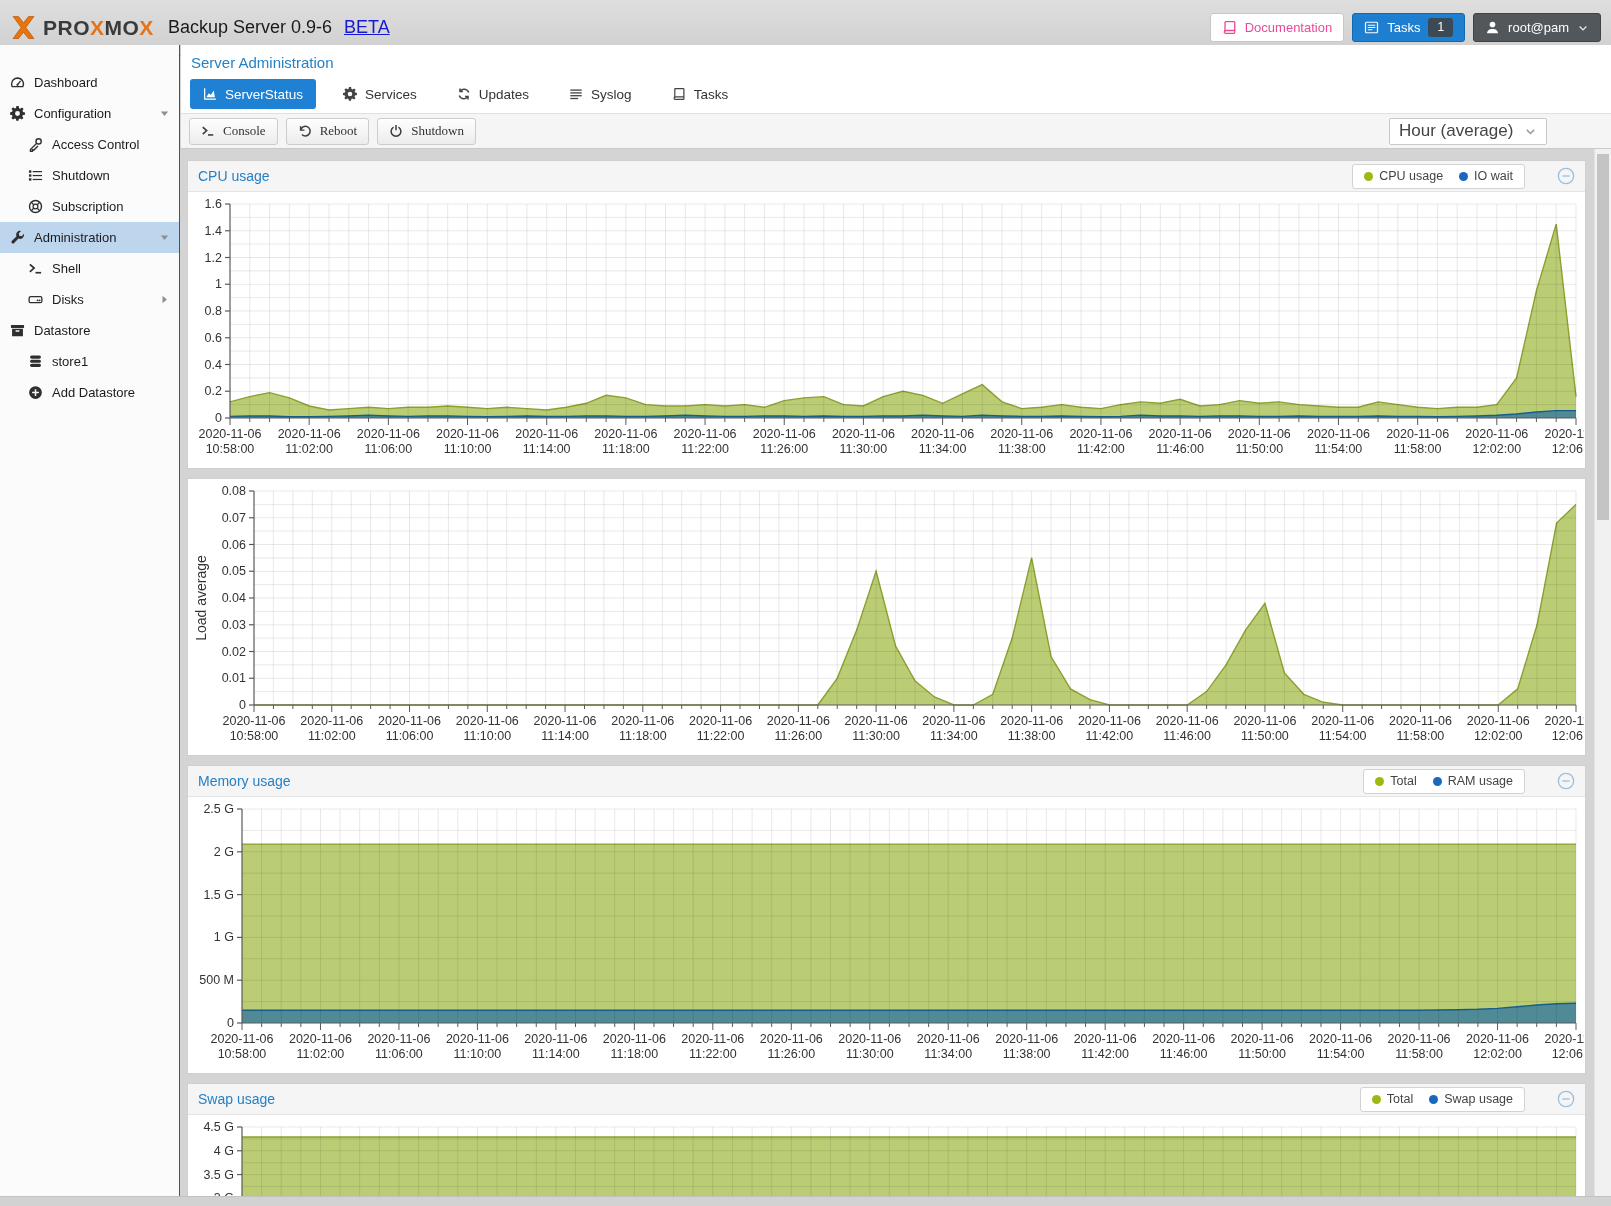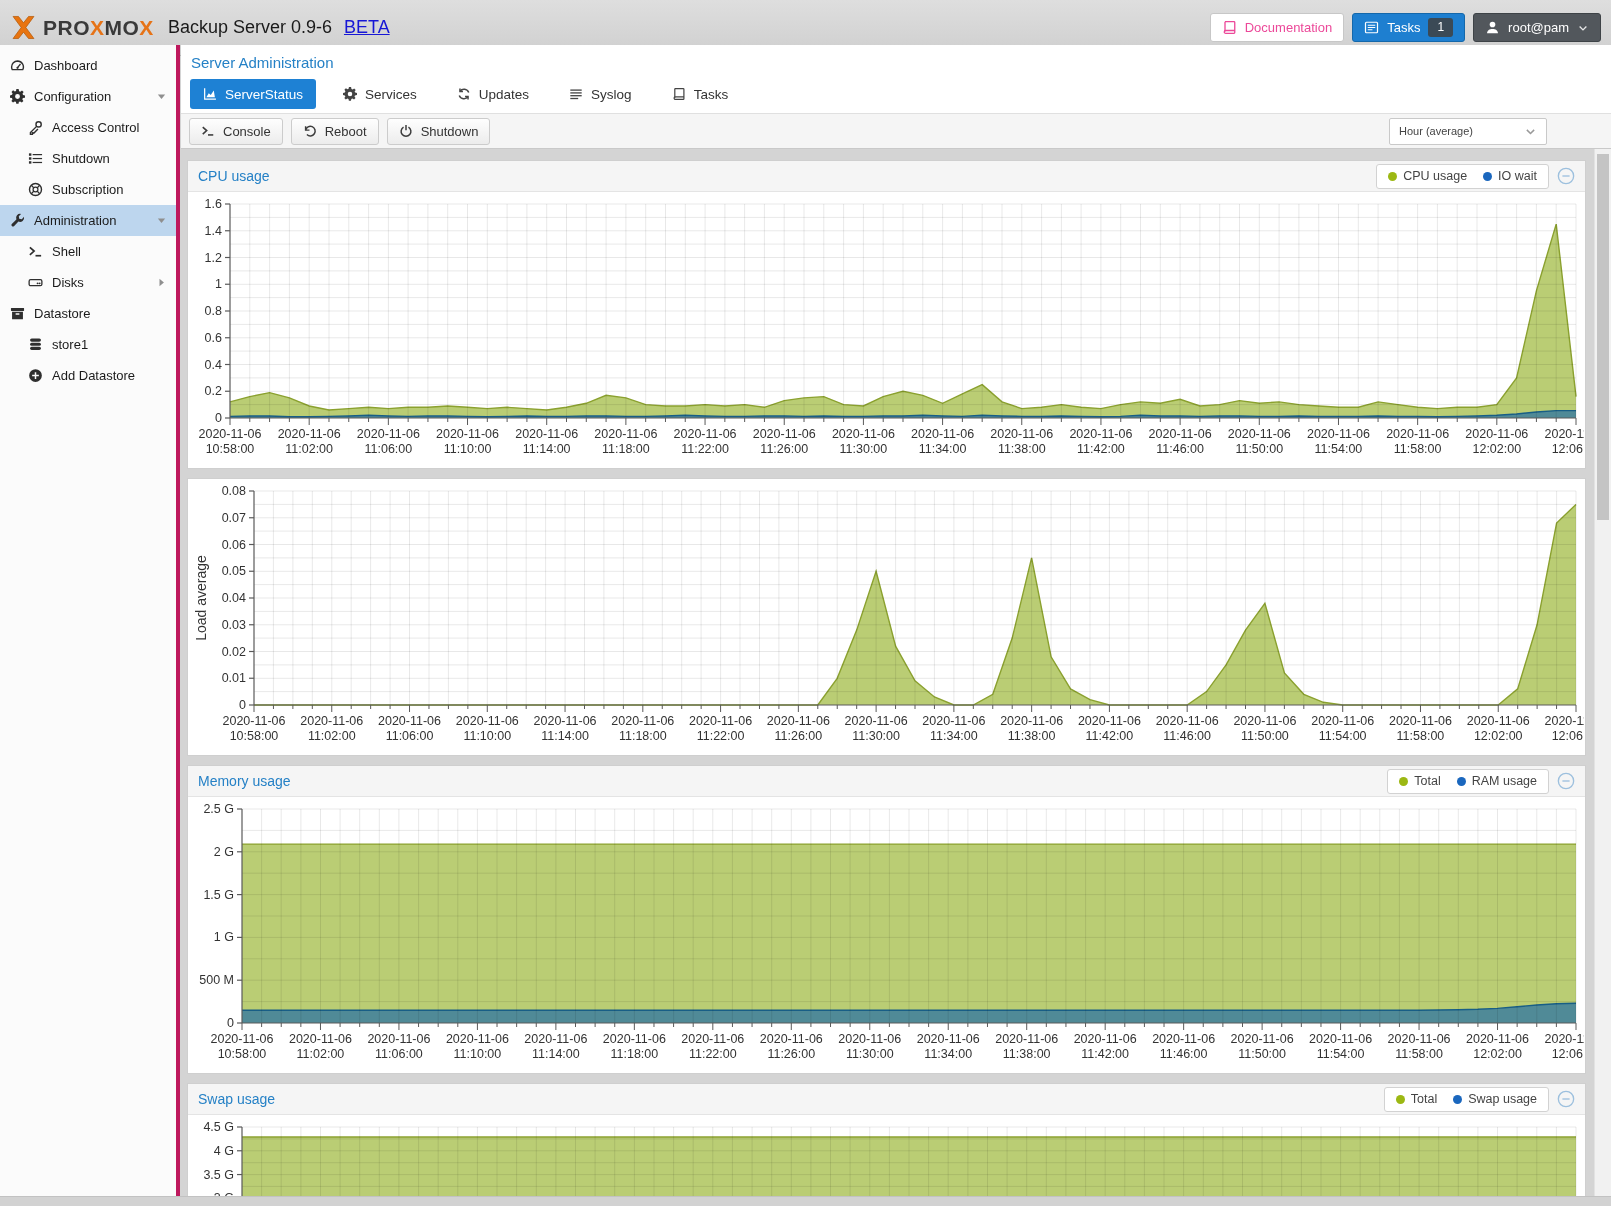--- a/index.html
+++ b/index.html
@@ -27,21 +27,21 @@
         padding:0 11px;cursor:pointer;box-sizing:border-box;}
   .hbtn.doc{background:#fff;border:1px solid #c7c7c7;color:#ec4899;}
   .hbtn.tasks{background:#1e7fd0;border:1px solid #1468ab;color:#fff;}
   .hbtn .badge{background:#3b4a56;color:#fff;border-radius:3px;padding:2px 9px;font-size:12px;line-height:1.2;}
   .hbtn.user{background:#52575c;border:1px solid #3e4347;color:#fff;}
   .hbtn .icon svg{width:15px;height:15px;}
   .hbtn .chev svg{width:12px;height:12px;opacity:.85;}
   
   #sidebar{
     position:absolute;top:45px;left:0;width:180px;bottom:0;
-    background:#fbfbfb;border-right:4px solid #be185d;box-sizing:border-box;padding-top:5px;
+    background:#fbfbfb;border-right:1px solid #be185d;box-sizing:border-box;padding-top:22px;
   }
   .nav-item{display:flex;align-items:center;height:31px;padding-left:10px;gap:9px;
     font-size:13px;color:#1b1b1b;position:relative;cursor:pointer;}
   .nav-item .icon{color:#2f2f2f;}
   .nav-item .icon svg{width:15px;height:15px;}
   .nav-item.lvl1{padding-left:28px;}
   .nav-item.selected{background:#bdd6ee;}
   .nav-item .expander{position:absolute;right:8px;color:#8f8f8f;}
   .nav-item .expander svg{width:13px;height:13px;}
   
@@ -53,33 +53,33 @@
        font-size:13.5px;color:#333;background:transparent;border:none;cursor:pointer;
        font-family:"Liberation Sans",sans-serif;}
   .tab .icon{color:#444;}
   .tab.active{background:#1e81d4;color:#fff;}
   .tab.active .icon{color:#fff;}
   .toolbar{position:absolute;left:0;right:0;top:68px;height:36px;background:#f5f5f5;
     border-top:1px solid #e0e0e0;border-bottom:1px solid #c9c9c9;box-sizing:border-box;
     display:flex;align-items:center;gap:8px;padding:0 8px;}
   .tbtn{display:flex;align-items:center;gap:8px;height:27px;padding:0 11px;
     background:linear-gradient(#fefefe,#ececec);border:1px solid #cccccc;border-radius:3px;
-    font-size:13px;color:#333;cursor:pointer;font-family:Liberation Sans, sans-serif;}
+    font-size:13px;color:#333;cursor:pointer;font-family:Liberation Serif, serif;}
   .tbtn .icon{color:#3c3c3c;}
   .combo{margin-left:auto;margin-right:56px;width:158px;height:27px;background:#fff;
     border:1px solid #c9c9c9;border-radius:2px;display:flex;align-items:center;
-    padding:0 9px;font-size:11px;color:#444;box-sizing:border-box;cursor:pointer;}
+    padding:0 9px;font-size:17px;color:#444;box-sizing:border-box;cursor:pointer;}
   .combo .chev{margin-left:auto;color:#999;}
   .combo .chev svg{width:13px;height:13px;}
   
   #charts{position:absolute;top:104px;left:0;right:0;bottom:0;overflow:hidden;
     background:#d4d4d4;padding:11px 25px 0 6px;box-sizing:border-box;}
   .panel{border:1px solid #cfcfcf;background:#fff;margin-bottom:9px;overflow:hidden;}
   .panel-h{height:30px;background:#f5f5f5;border-bottom:1px solid #e4e4e4;
-    display:flex;align-items:center;padding:0 10px;}
+    display:flex;align-items:center;padding:0 10px;gap:24px;}
   .panel-title{color:#2581c6;font-size:14px;}
   .legend{margin-left:auto;display:flex;align-items:center;border:1px solid #d2d2d2;
     background:#fff;border-radius:3px;height:23px;padding:0 11px;gap:16px;}
   .litem{display:flex;align-items:center;gap:6px;font-size:12.5px;color:#444;cursor:pointer;}
   .dot{width:9px;height:9px;border-radius:50%;}
   .collapse-btn{width:18px;height:18px;margin-left:8px;color:#9dc0de;cursor:pointer;background:none;border:none;padding:0;}
   .collapse-btn svg{width:18px;height:18px;}
   .chart-body{position:relative;}
   
   #v-scrollbar{position:absolute;top:0;right:0;bottom:0;width:17px;background:#f1f1f1;

